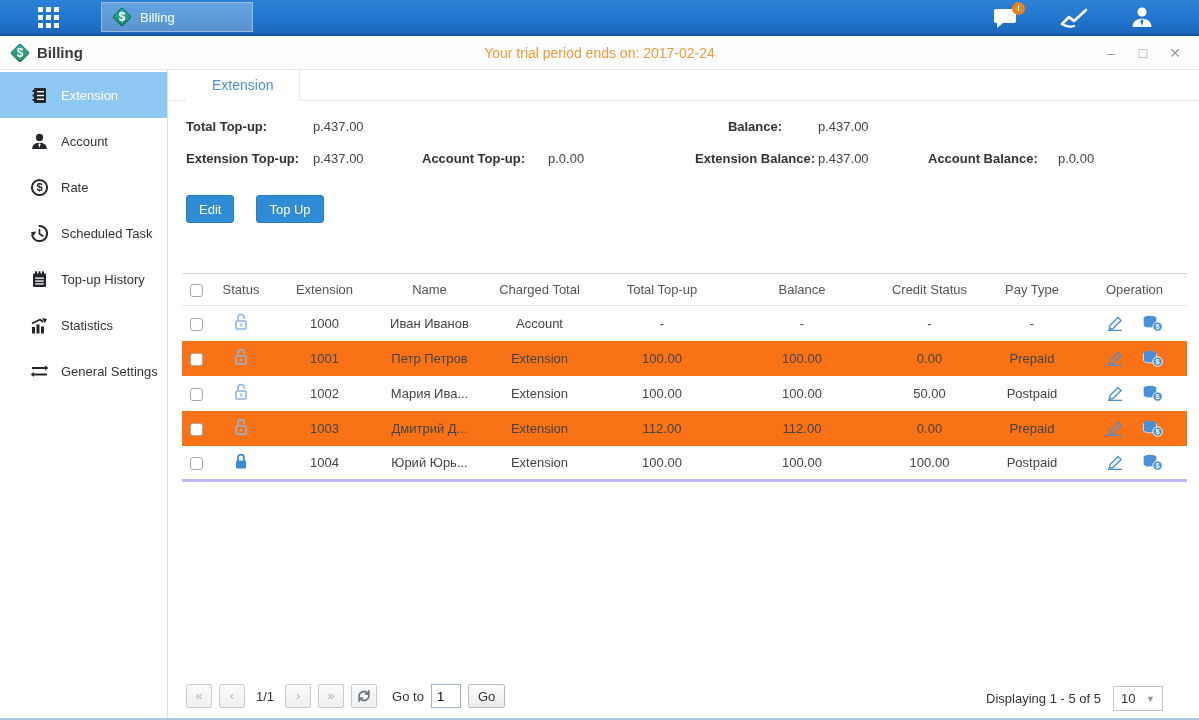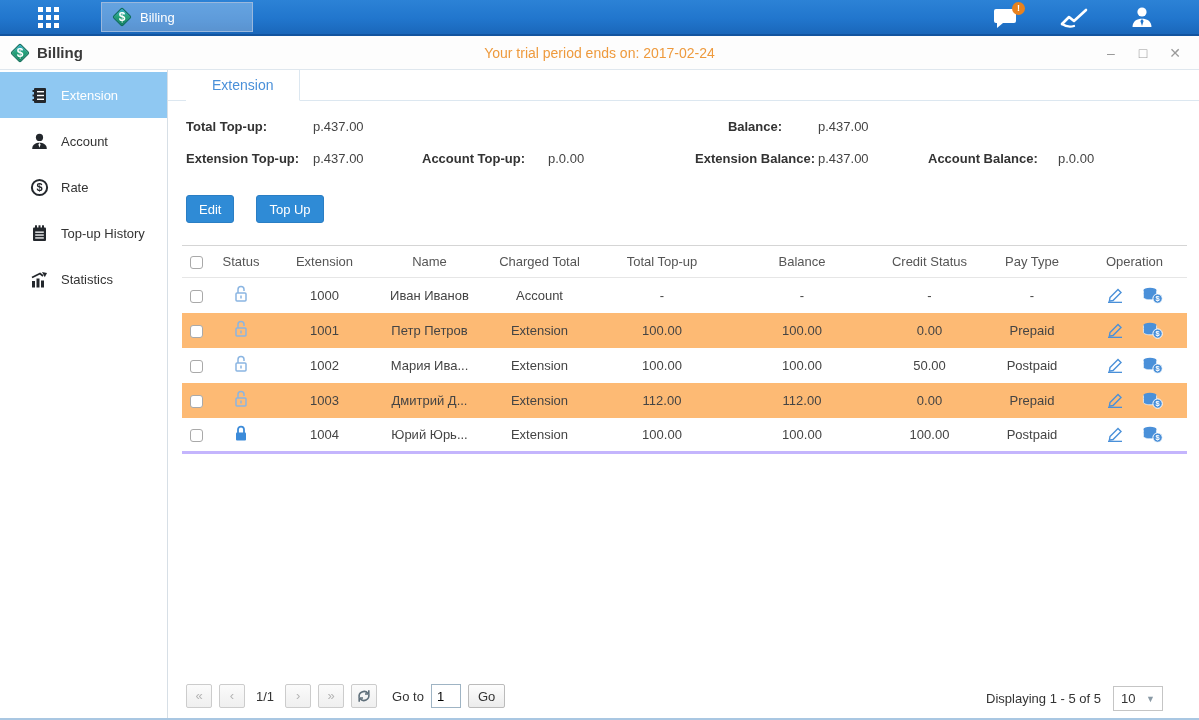--- a/index.html
+++ b/index.html
@@ -64,25 +64,25 @@
   .c2 { left:254px; } .c2 b { width:126px; }
   .c3 { left:524px; } .c3 b { width:126px;text-align:center; }
   .c4 { left:760px; } .c4 b { width:130px; }
 
   
   .actions { position:absolute; top:125px; left:18px; display:flex; gap:22px; }
   .btn-blue { background:#2f8bd6; color:#fff; border:1px solid #2a7ec4; border-radius:3px; font-size:13px; height:28px; padding:0 12px; cursor:pointer; font-family:inherit; }
 
   
   .tablewrap { position:absolute; top:175px; left:14px; width:1005px; }
-  table { width:1005px; border-collapse:collapse; table-layout:fixed; }
+  table { width:1005px; border-collapse:collapse; table-layout:fixed;margin-top:28px; }
   th { height:32px; font-size:13px; font-weight:normal; color:#555; text-align:center;
        border-top:1px solid #d5d5d5; border-bottom:1px solid #e6e6e6; }
   td { height:35px; font-size:13px; color:#444; text-align:center; }
-  tr.alt td { background:#fdba74; }
+  tr.alt td { background:#f97316; }
   tr.last td { border-bottom:3px solid #c4b5fd; }
   .cb { width:13px; height:13px; border:1px solid #a9a9a9; border-radius:3px; background:#fff; display:inline-block; vertical-align:middle; cursor:pointer; }
   .opicons { display:flex; justify-content:center; align-items:center; gap:18px; }
   .opicons svg { cursor:pointer; }
 
   
   .pagination { position:absolute; top:614px; left:14px; width:1005px; height:28px; font-size:13px; color:#333; }
   .pag-left { position:absolute; left:4px; top:0; display:flex; align-items:center; gap:7px; }
   .pbtn { width:26px; height:24px; border:1px solid #ccc; border-radius:2px; background:linear-gradient(#fbfbfb,#efefef);
           color:#b4b4b4; font-size:13px; text-align:center; line-height:22px; cursor:pointer; }
@@ -183,39 +183,56 @@
       </div>
       <div class="side-item">
         <svg width="19" height="19" viewBox="0 0 19 19">
           <circle cx="9.5" cy="9.5" r="7.6" fill="none" stroke="#23272c" stroke-width="2"></circle>
           <text x="9.5" y="13.4" text-anchor="middle" font-size="11" font-weight="bold" fill="#23272c" font-family="Liberation Sans, sans-serif">$</text>
         </svg>
         <span>Rate</span>
       </div>
       <div class="side-item">
         <svg width="19" height="19" viewBox="0 0 19 19">
+          <path d="M9.5 1.9 a7.6 7.6 0 1 1 -7.4 9.2" fill="none" stroke="#23272c" stroke-width="2" stroke-linecap="round"></path>
+          <path d="M0.6 8.2 l3.2 3.6 2.4-4.4 z" fill="#23272c"></path>
+          <path d="M9.5 5.5 V10 l3.4 2" fill="none" stroke="#23272c" stroke-width="1.7" stroke-linecap="round"></path>
+        </svg>
+        <span>Scheduled Task</span>
+      </div>
+      <div class="side-item">
+        <svg width="19" height="19" viewBox="0 0 19 19">
           <rect x="3" y="3.5" width="13" height="13.5" rx="1" fill="#23272c"></rect>
           <rect x="5" y="1.3" width="2" height="3.6" fill="#23272c"></rect>
           <rect x="8.5" y="1.3" width="2" height="3.6" fill="#23272c"></rect>
           <rect x="12" y="1.3" width="2" height="3.6" fill="#23272c"></rect>
           <rect x="5.2" y="7.5" width="8.6" height="1.3" fill="#fff"></rect>
           <rect x="5.2" y="10.4" width="8.6" height="1.3" fill="#fff"></rect>
           <rect x="5.2" y="13.3" width="8.6" height="1.3" fill="#fff"></rect>
         </svg>
         <span>Top-up History</span>
       </div>
       <div class="side-item">
         <svg width="19" height="19" viewBox="0 0 19 19">
           <rect x="2" y="11" width="3" height="6.5" fill="#23272c"></rect>
           <rect x="6.5" y="8.5" width="3" height="9" fill="#23272c"></rect>
           <rect x="11" y="10.5" width="3" height="7" fill="#23272c"></rect>
           <path d="M2 7.5 L10 3.5 L13 6" fill="none" stroke="#23272c" stroke-width="1.8"></path>
           <path d="M12 2 L17 3 L14.8 7.3 Z" fill="#23272c"></path>
         </svg>
         <span>Statistics</span>
+      </div>
+      <div class="side-item">
+        <svg width="19" height="19" viewBox="0 0 19 19">
+          <rect x="2" y="5" width="13" height="2" fill="#23272c"></rect>
+          <path d="M15 3.4 L18.4 6 L15 8.6 Z" fill="#23272c"></path>
+          <rect x="4" y="11.5" width="13" height="2" fill="#23272c"></rect>
+          <path d="M4 9.9 L0.6 12.5 L4 15.1 Z" fill="#23272c"></path>
+        </svg>
+        <span>General Settings</span>
       </div>
     </div>
 
     <div class="main">
 
       <div class="tabbar">
         <div class="tab">Extension</div>
       </div>
 
       <div class="stats">

